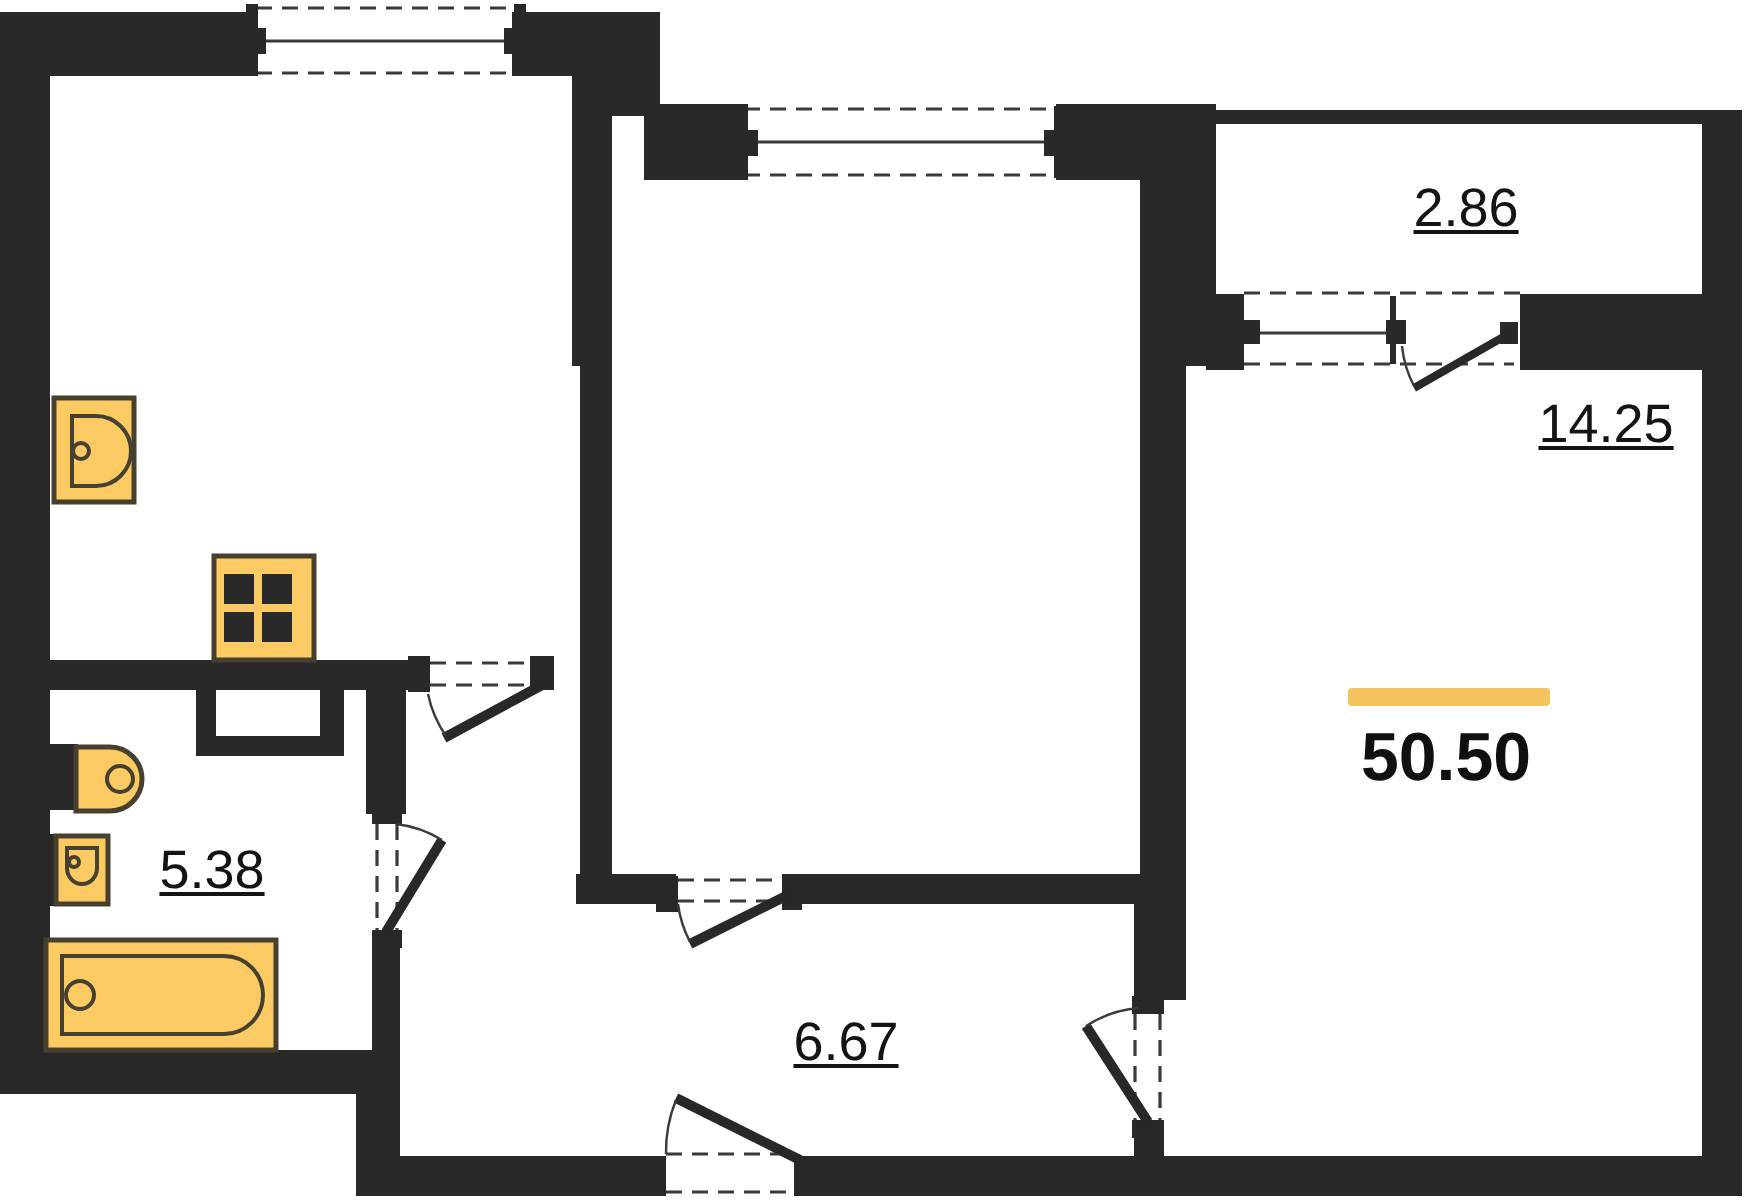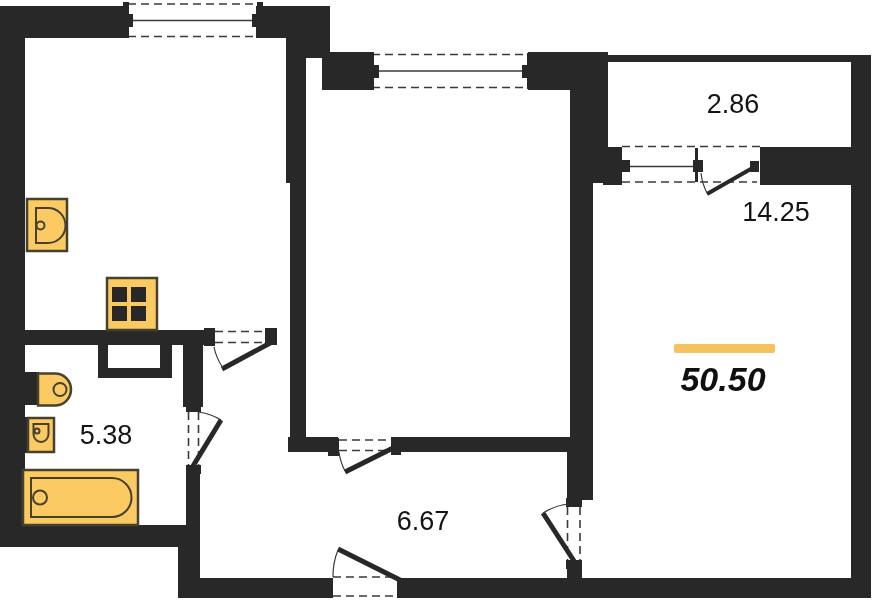--- a/index.html
+++ b/index.html
@@ -14,28 +14,28 @@
   .glass{stroke:var(--line);stroke-width:1.5;fill:none;}
   .leaf{stroke:var(--wall);stroke-width:5;fill:none;}
   .leaf-thin{stroke:var(--wall);stroke-width:4;fill:none;}
   .arc{stroke:var(--line);stroke-width:1.2;fill:none;}
   .fx{fill:var(--fx-fill);stroke:var(--fx-stroke);stroke-width:2.5;}
   .fx-line{fill:none;stroke:var(--fx-stroke);stroke-width:2;}
   .tank{fill:var(--wall);}
   .burner{fill:var(--wall);}
   .area-label{
     position:absolute;transform:translateX(-50%);
-    font-size:27px;color:#141414;white-space:nowrap;letter-spacing:0px;
+    font-size:27px;color:#141414;white-space:nowrap;letter-spacing:0px;text-decoration:underline;
   }
   .total-bar{
     position:absolute;height:9px;border-radius:2px;background:var(--accent);
   }
   .total-label{
     position:absolute;transform:translateX(-50%);
-    font-size:34px;font-weight:700;color:#101010;white-space:nowrap;font-style:italic;
+    font-size:34px;font-weight:700;color:#101010;white-space:nowrap;
   }
 </style>
 </head>
 <body>
 
 <div id="stage" style="--wall: #282828; --line: #3a3a3a; --fx-fill: #fbca62; --fx-stroke: #46412f; --accent: #f6c25d; --bg: #ffffff;">
 
   <svg id="plan-svg" width="873" height="600" viewBox="0 0 873 600">
 
     <g>
@@ -185,21 +185,21 @@
       <rect class="fx" x="23" y="470" width="115" height="55"></rect>
       <path class="fx-line" d="M31,478 L112,478 A19.5,19.5 0 0 1 112,517 L31,517 Z"></path>
       <circle class="fx-line" cx="40" cy="497.5" r="7"></circle>
     </g>
   </svg>
 
 
 
   <div class="area-label" style="left:733px;top:89px">2.86</div>
 
-  <div class="area-label" style="left:776px;top:197px">14.25</div>
+  <div class="area-label" style="left:803px;top:197px">14.25</div>
 
   <div class="area-label" style="left:106px;top:420px">5.38</div>
 
   <div class="area-label" style="left:423px;top:506px">6.67</div>
 
   <div class="total-bar" style="left:674px;top:344px;width:101px"></div>
   <div class="total-label" style="left:723px;top:360px">50.50</div>
 </div>
 
 </body></html>

